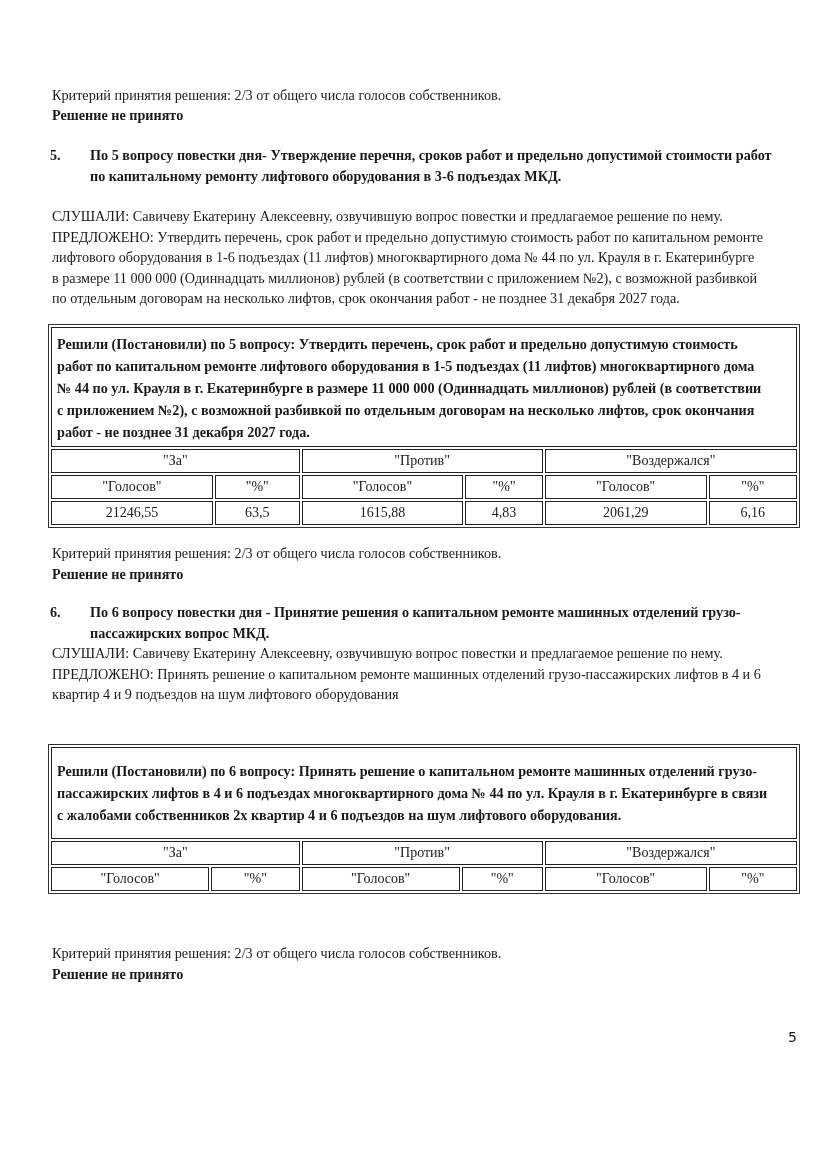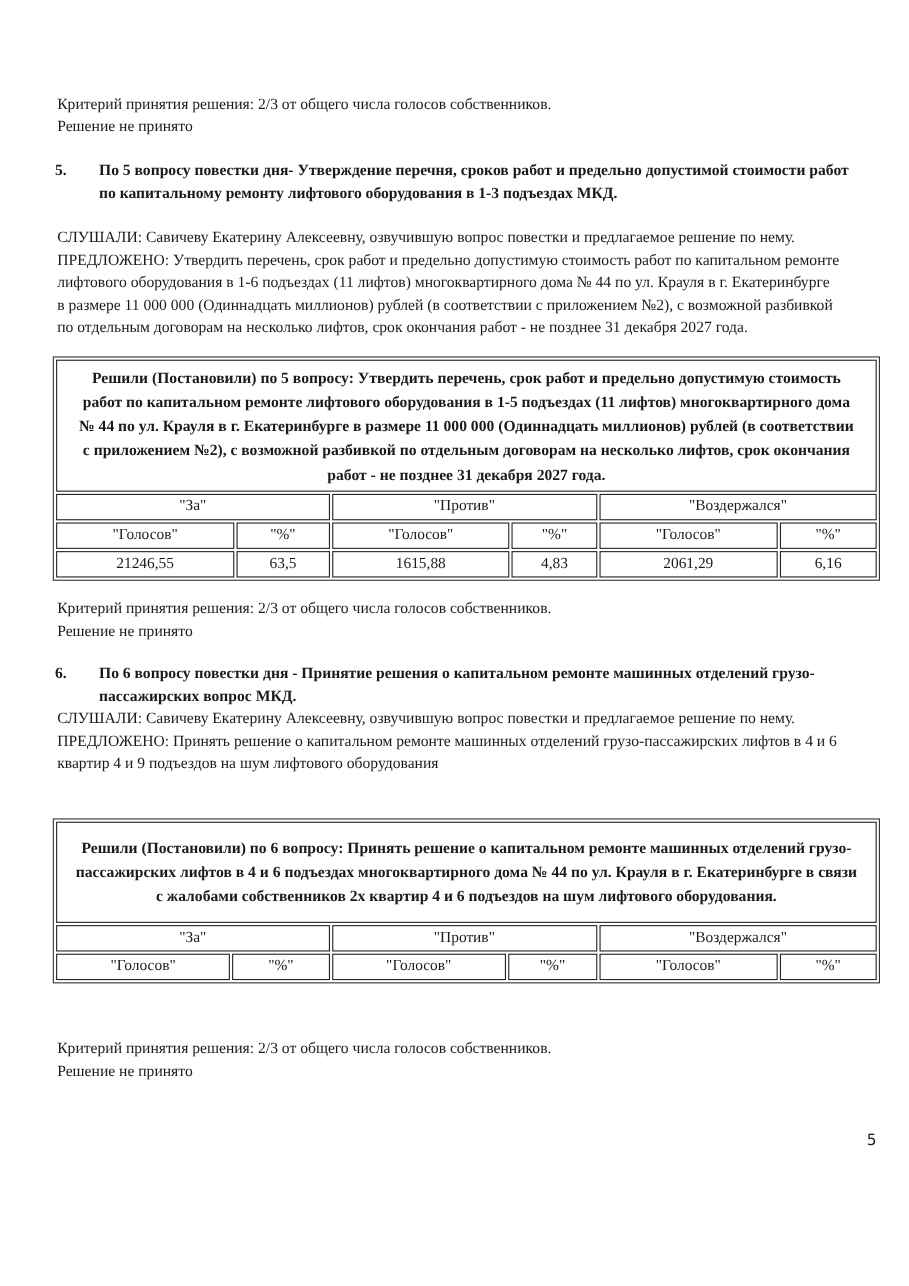--- a/index.html
+++ b/index.html
@@ -1,44 +1,44 @@
 <!DOCTYPE html>
 <html><head>
 <meta charset="utf-8">
 <style>
   html, body { margin: 0; padding: 0; background: #ffffff; }
   body {
     width: 826px; height: 1169px; position: relative; overflow: hidden;
     font-family: "Liberation Serif", serif; color: #1a1a1a; font-size: 14.2px;
   }
   .p { position: absolute; left: 52px; right: 24px; line-height: 20px; }
-  .b { font-weight: normal; }
+  .b { font-weight: bold; }
   .item { position: absolute; left: 50px; right: 24px; font-weight: bold; line-height: 21px; }
   .item .num { position: absolute; left: 0; top: 0; }
   .item .txt { margin-left: 40px; display: block; }
   .body-text { position: absolute; left: 52px; right: 20px; line-height: 20.5px; }
   .body-text div { white-space: nowrap; }
 
   .vt { position: absolute; left: 48px; width: 752px; border: 1px solid #333; padding: 2px; box-sizing: border-box; }
-  .vt .dec { border: 1.5px solid #222; padding: 5px 5px 3px 5px; font-weight: bold; line-height: 22px; margin-bottom: 2px; text-align: center; }
+  .vt .dec { border: 1.5px solid #222; padding: 5px 5px 3px 5px; font-weight: bold; line-height: 22px; margin-bottom: 2px; }
   .vt .dec div { white-space: nowrap; }
   .vt table { width: 100%; border-collapse: separate; border-spacing: 2px 2px; margin: -2px; width: calc(100% + 4px); }
   .vt td { border: 1.5px solid #222; text-align: center; height: 22px; padding: 0; font-size: 14px; }
   .page-num { position: absolute; left: 788px; top: 1029px; font-family: "DejaVu Sans", sans-serif; font-size: 14px; }
 </style>
 </head>
 <body>
 
 <div class="p" style="top:85px;">Критерий принятия решения: 2/3 от общего числа голосов собственников.</div>
 <div class="p b" style="top:105px;">Решение не принято</div>
 
 <div class="item" style="top:145px;">
   <span class="num">5.</span>
   <span class="txt">По 5 вопросу повестки дня- Утверждение перечня, сроков работ и предельно допустимой стоимости работ</span>
-  <span class="txt">по капитальному ремонту лифтового оборудования в 1-3 подъездах МКД.</span>
+  <span class="txt">по капитальному ремонту лифтового оборудования в 3-6 подъездах МКД.</span>
 </div>
 
 <div class="body-text" style="top:206px;">
   <div>СЛУШАЛИ: Савичеву Екатерину Алексеевну, озвучившую вопрос повестки и предлагаемое решение по нему.</div>
   <div>ПРЕДЛОЖЕНО: Утвердить перечень, срок работ и предельно допустимую стоимость работ по капитальном ремонте</div>
   <div>лифтового оборудования в 1-6 подъездах (11 лифтов) многоквартирного дома № 44 по ул. Крауля в г. Екатеринбурге</div>
   <div>в размере 11 000 000 (Одиннадцать миллионов) рублей (в соответствии с приложением №2), с возможной разбивкой</div>
   <div>по отдельным договорам на несколько лифтов, срок окончания работ - не позднее 31 декабря 2027 года.</div>
 </div>
 

